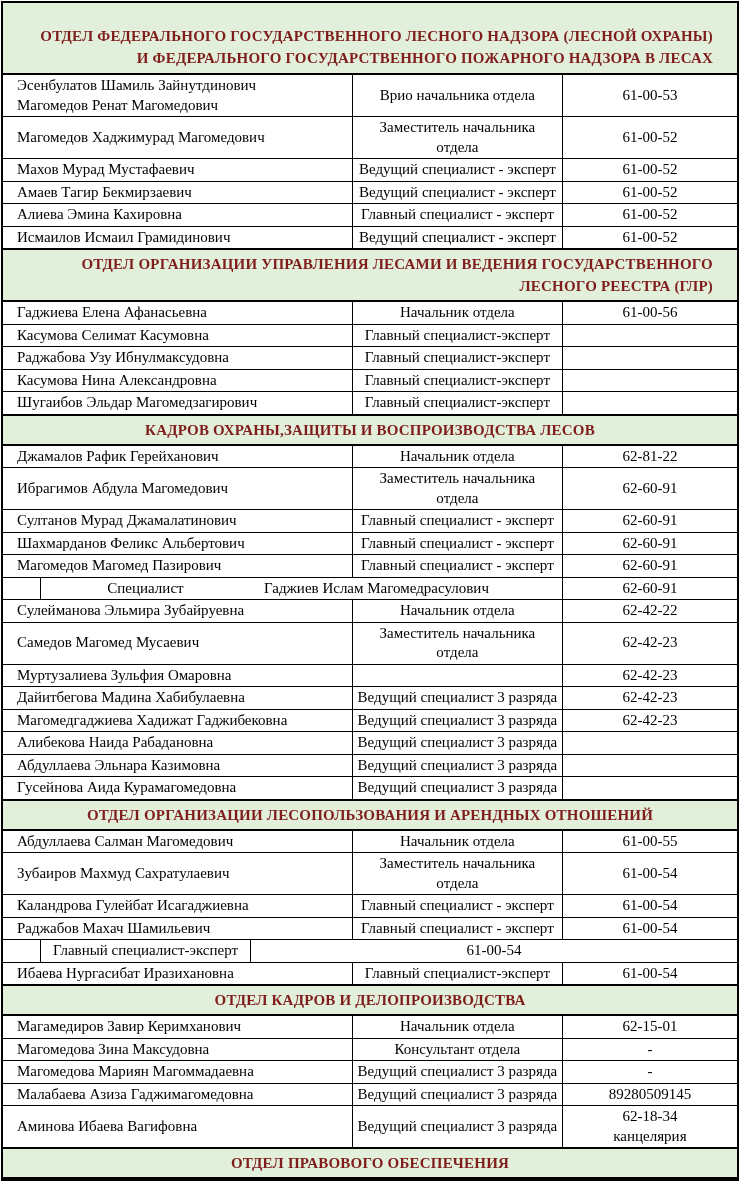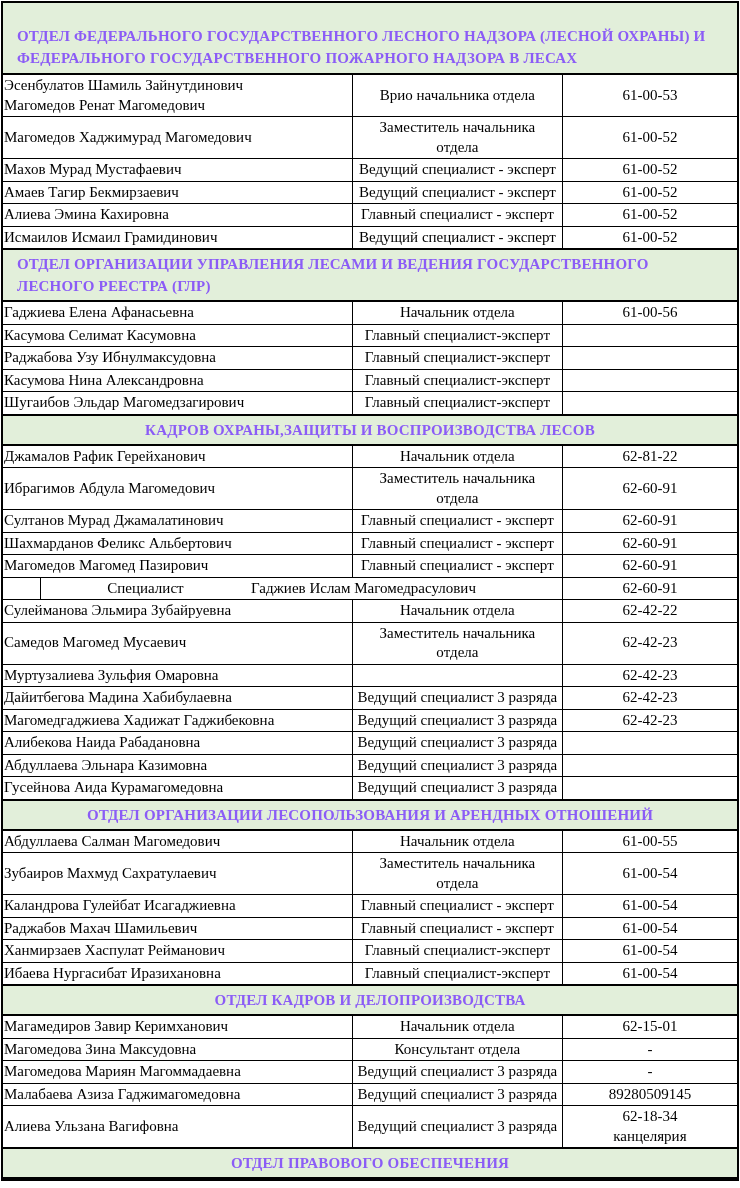--- a/index.html
+++ b/index.html
@@ -17,29 +17,29 @@
   .table {
     box-sizing: border-box;
     width: 738px;
     border: 2px solid #000000;
     background: #ffffff;
   }
   .section-header {
     display: flex;
     align-items: center;
     justify-content: center;
-    text-align: left;
+    text-align: right;
     background: #e2efda;
     border-top: 1px solid #000000;
     border-bottom: 2px solid #000000;
     font-weight: bold;
     font-size: 15px;
     line-height: 22px;
-    color: #8b5cf6;
-    padding: 3px 14px;
+    color: #7f1d1d;
+    padding: 3px 24px;
     letter-spacing: 0.2px;
   }
   .section-header.first {
     border-top: none;
     padding-top: 22px;
     padding-bottom: 4px;
   }
   .row {
     display: flex;
     align-items: stretch;
@@ -57,21 +57,21 @@
     font-size: 15px;
     line-height: 19.5px;
     color: #000000;
     padding: 1px 4px;
     white-space: pre-line;
   }
   .cell.name {
     width: 42.5%;
     justify-content: flex-start;
     text-align: left;
-    padding-left: 1px;
+    padding-left: 14px;
   }
   .cell.position {
     width: 28.6%;
     justify-content: center;
     text-align: center;
     border-left: 1px solid #000000;
     margin-left: 37px;
   }
   .cell.phone {
     flex: 1;
@@ -237,21 +237,20 @@
         <div class="cell name">Каландрова Гулейбат Исагаджиевна</div>
         <div class="cell position">Главный специалист - эксперт</div>
         <div class="cell phone">61-00-54</div>
       </div>
       <div class="row">
         <div class="cell name">Раджабов Махач Шамильевич</div>
         <div class="cell position">Главный специалист - эксперт</div>
         <div class="cell phone">61-00-54</div>
       </div>
       <div class="row">
-        <div class="cell name">Ханмирзаев Хаспулат Рейманович</div>
         <div class="cell position">Главный специалист-эксперт</div>
         <div class="cell phone">61-00-54</div>
       </div>
       <div class="row">
         <div class="cell name">Ибаева Нургасибат Иразихановна</div>
         <div class="cell position">Главный специалист-эксперт</div>
         <div class="cell phone">61-00-54</div>
       </div>
       <div class="section-header">
         <span>ОТДЕЛ КАДРОВ И ДЕЛОПРОИЗВОДСТВА</span>
@@ -270,21 +269,21 @@
         <div class="cell name">Магомедова Мариян Магоммадаевна</div>
         <div class="cell position">Ведущий специалист 3 разряда</div>
         <div class="cell phone">-</div>
       </div>
       <div class="row">
         <div class="cell name">Малабаева Азиза Гаджимагомедовна</div>
         <div class="cell position">Ведущий специалист 3 разряда</div>
         <div class="cell phone">89280509145</div>
       </div>
       <div class="row">
-        <div class="cell name">Алиева Ульзана Вагифовна</div>
+        <div class="cell name">Аминова Ибаева Вагифовна</div>
         <div class="cell position">Ведущий специалист 3 разряда</div>
         <div class="cell phone">62-18-34
 канцелярия</div>
       </div>
       <div class="section-header">
         <span>ОТДЕЛ ПРАВОВОГО ОБЕСПЕЧЕНИЯ</span>
       </div>
     </div>
 </div>
 

